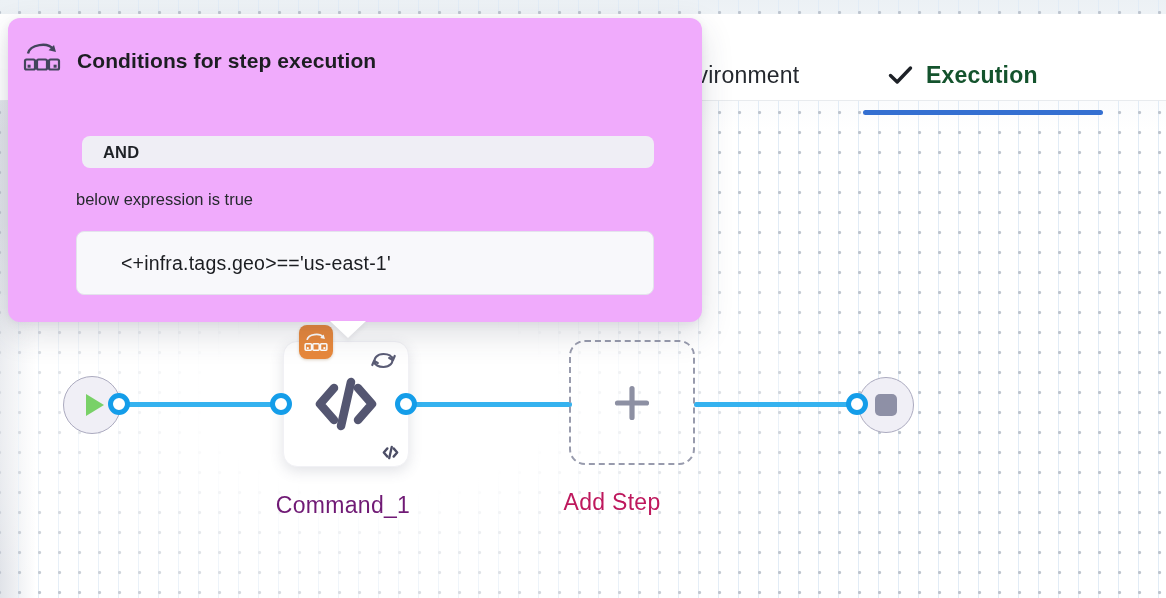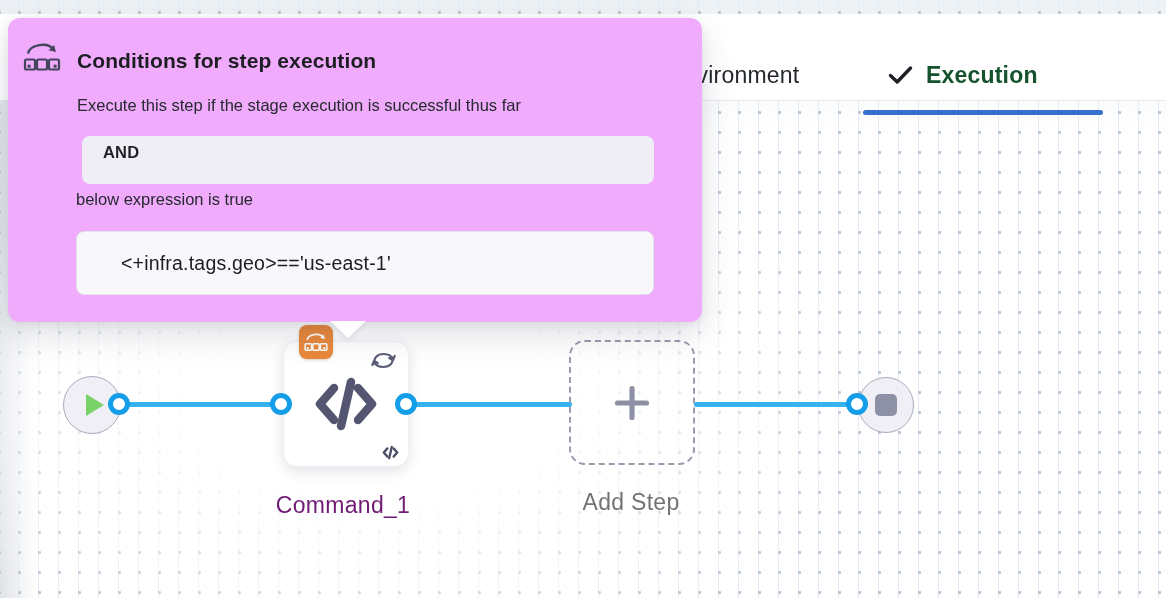--- a/index.html
+++ b/index.html
@@ -71,37 +71,37 @@
   .add-step {
     position:absolute; left:569px; top:340px; width:126px; height:125px;
     border:2.5px dashed #989bad; border-radius:16px; z-index:2; cursor:pointer;
     display:flex; align-items:center; justify-content:center;
   }
   .node-label {
     position:absolute; width:200px; text-align:center; font-size:23px; line-height:28px;
     letter-spacing:0.3px; z-index:2; white-space:nowrap;
   }
   .lbl-cmd { left:243px; top:491px; color:#701a75; }
-  .lbl-add { left:531px; top:488px; color:#737373; }
+  .lbl-add { left:512px; top:488px; color:#be185d; }
   
   .popover {
     position:absolute; left:8px; top:18px; width:694px; height:304px;
     background:#f0abfc; border-radius:12px; z-index:10;
     box-shadow:0 12px 32px rgba(52,56,82,0.16), 0 2px 8px rgba(52,56,82,0.08);
   }
   .popover .cond-icon { position:absolute; left:14px; top:21px; }
   .popover .title {
     position:absolute; left:69px; top:29px; font-size:21px; line-height:28px;
     font-weight:700; color:#1c1e22; letter-spacing:0.1px;
   }
   .popover .desc {
     position:absolute; left:69px; top:76px; font-size:16.5px; line-height:22px; color:#26292e;
   }
   .popover .pill {
-    position:absolute; left:74px; top:118px; width:572px; height:48px;
+    position:absolute; left:74px; top:118px; width:572px; height:32px;
     background:#efeef5; border-radius:8px; line-height:32px; padding-left:21px;
     font-size:16.5px; font-weight:700; color:#1e2126; letter-spacing:0.2px;
   }
   .popover .subtext {
     position:absolute; left:68px; top:170px; font-size:16.5px; line-height:22px; color:#26292e;
   }
   .popover .expr-box {
     position:absolute; left:68px; top:213px; width:578px; height:64px;
     background:#f8f8fb; border:1px solid #e3e3ec; border-radius:8px;
     display:flex; align-items:center; padding-left:44px;
@@ -204,21 +204,20 @@
         <path d="M6 14 C8 4.5, 26 2.5, 31 9.5" fill="none" stroke="#43455c" stroke-width="2.4"></path>
         <path d="M34 12.5 L26.6 10.8 L32 5.4 Z" fill="#43455c"></path>
         <rect x="3" y="20" width="10" height="10" rx="1.5" fill="none" stroke="#43455c" stroke-width="2.2"></rect>
         <rect x="15" y="20" width="10" height="10" rx="1.5" fill="none" stroke="#43455c" stroke-width="2.2"></rect>
         <rect x="27" y="20" width="10" height="10" rx="1.5" fill="none" stroke="#43455c" stroke-width="2.2"></rect>
         <rect x="5.6" y="25.2" width="3" height="3" fill="#43455c"></rect>
         <rect x="31.6" y="25.2" width="3" height="3" fill="#43455c"></rect>
       </svg>
     </span>
     <div class="title">Conditions for step execution</div>
-    <div class="desc">Execute this step if the stage execution is successful thus far</div>
     <div class="pill">AND</div>
     <div class="subtext">below expression is true</div>
     <div class="expr-box">
       <span class="expr-text">&lt;+infra.tags.geo&gt;=='us-east-1'</span>
     </div>
   </div>
   <div class="caret"></div>
 
 </div>
 

